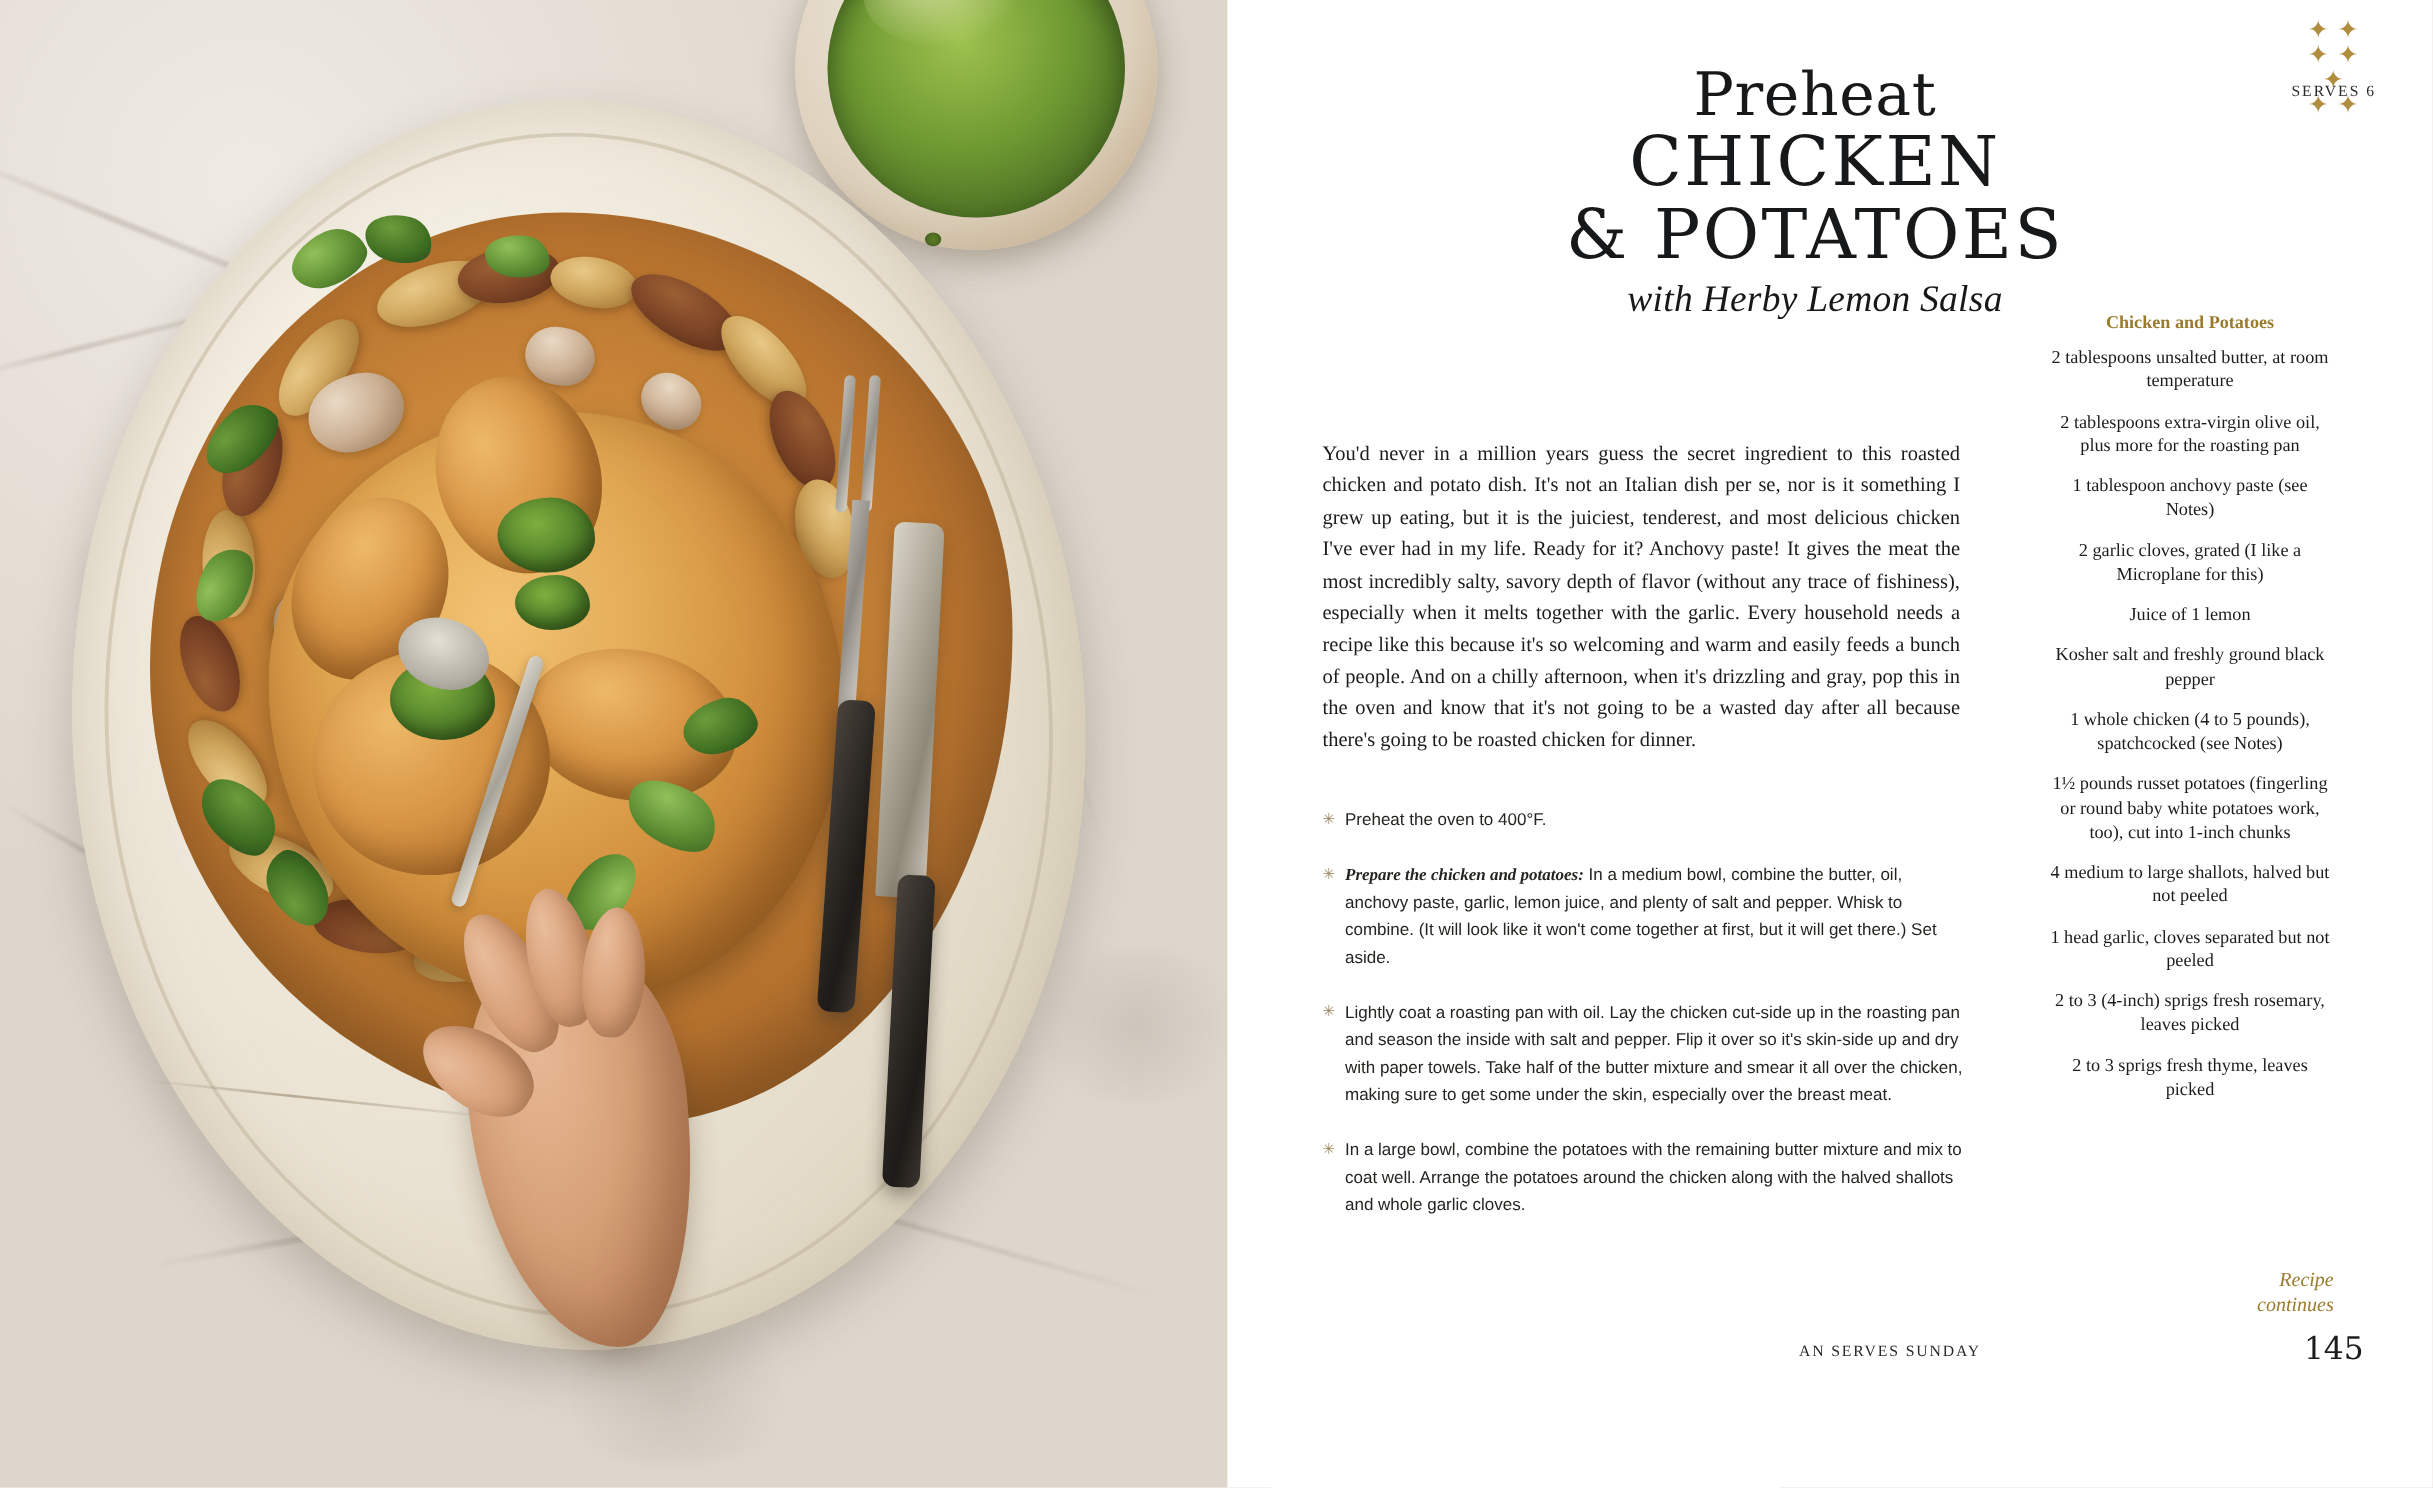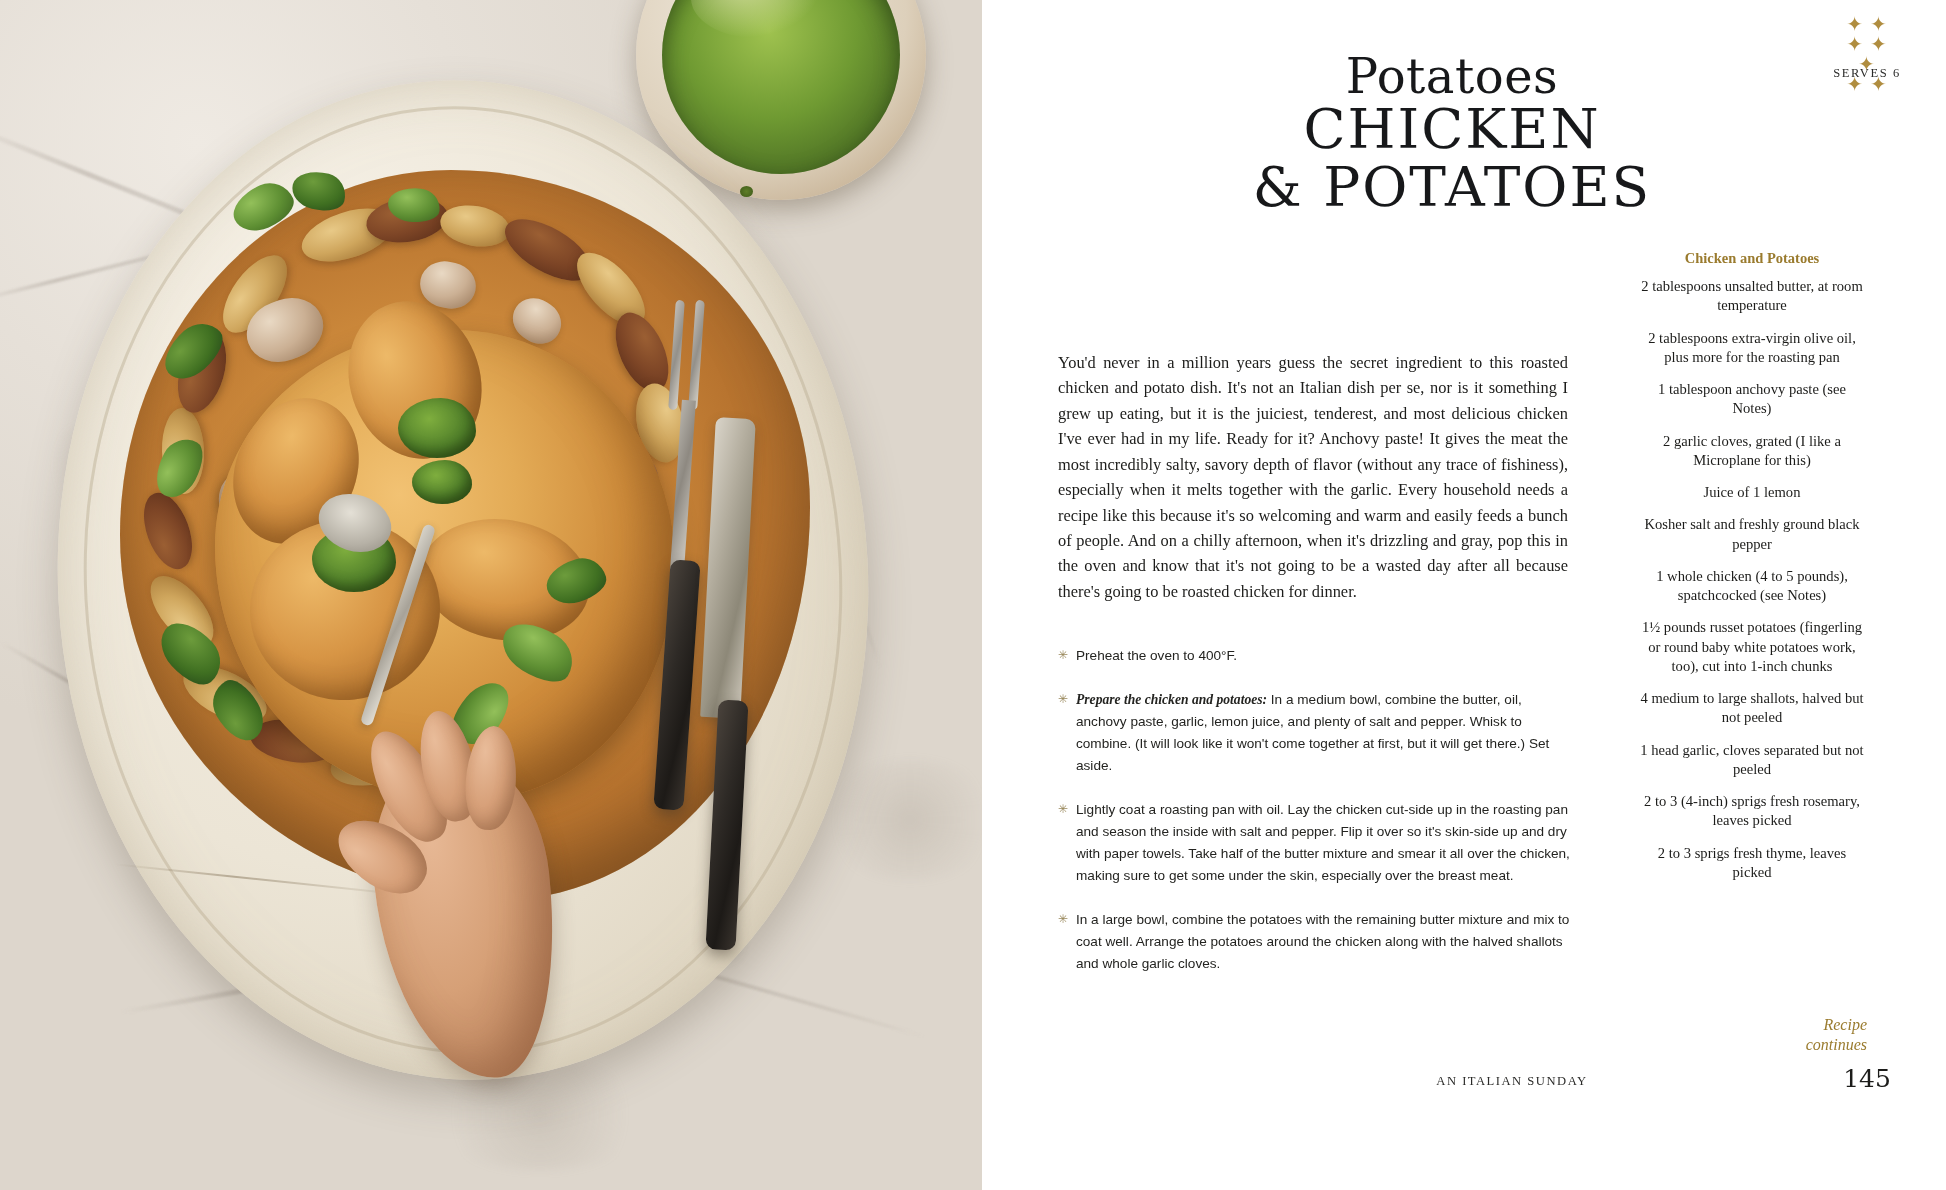--- a/index.html
+++ b/index.html
@@ -467,23 +467,24 @@
 
     <div class="ornament">
       <div class="row">✦ ✦</div>
       <div class="row">✦ ✦ ✦</div>
       <div class="row">✦ ✦</div>
     </div>
 
     <div class="serves">SERVES 6</div>
 
     <div class="title-block">
-      <div class="title-line1">Potatoes</div>
+      <div class="title-line1">Preheat</div>
       <div class="title-line2">CHICKEN</div>
       <div class="title-line3">&amp; POTATOES</div>
+      <div class="title-sub">with Herby Lemon Salsa</div>
     </div>
 
     <div class="intro">You'd never in a million years guess the secret ingredient to this roasted chicken and potato dish. It's not an Italian dish per se, nor is it something I grew up eating, but it is the juiciest, tenderest, and most delicious chicken I've ever had in my life. Ready for it? Anchovy paste! It gives the meat the most incredibly salty, savory depth of flavor (without any trace of fishiness), especially when it melts together with the garlic. Every household needs a recipe like this because it's so welcoming and warm and easily feeds a bunch of people. And on a chilly afternoon, when it's drizzling and gray, pop this in the oven and know that it's not going to be a wasted day after all because there's going to be roasted chicken for dinner.</div>
 
     <div class="steps">
       <div class="step">
         <span class="star">✳</span><span>Preheat the oven to 400°F.</span>
       </div>
       <div class="step">
         <span class="star">✳</span><b>Prepare the chicken and potatoes:</b><span> In a medium bowl, combine the butter, oil, anchovy paste, garlic, lemon juice, and plenty of salt and pepper. Whisk to combine. (It will look like it won't come together at first, but it will get there.) Set aside.</span>
@@ -508,17 +509,17 @@
       <div class="ing-item">1½ pounds russet potatoes (fingerling or round baby white potatoes work, too), cut into 1-inch chunks</div>
       <div class="ing-item">4 medium to large shallots, halved but not peeled</div>
       <div class="ing-item">1 head garlic, cloves separated but not peeled</div>
       <div class="ing-item">2 to 3 (4-inch) sprigs fresh rosemary, leaves picked</div>
       <div class="ing-item">2 to 3 sprigs fresh thyme, leaves picked</div>
     </div>
 
     <div class="recipe-continues" style="white-space:pre-line;">Recipe
 continues</div>
 
-    <div class="footer-left">AN ITALIAN SUNDAY</div>
+    <div class="footer-left">AN SERVES SUNDAY</div>
     <div class="folio">145</div>
 
   </div>
 </div>
 
 </body></html>

